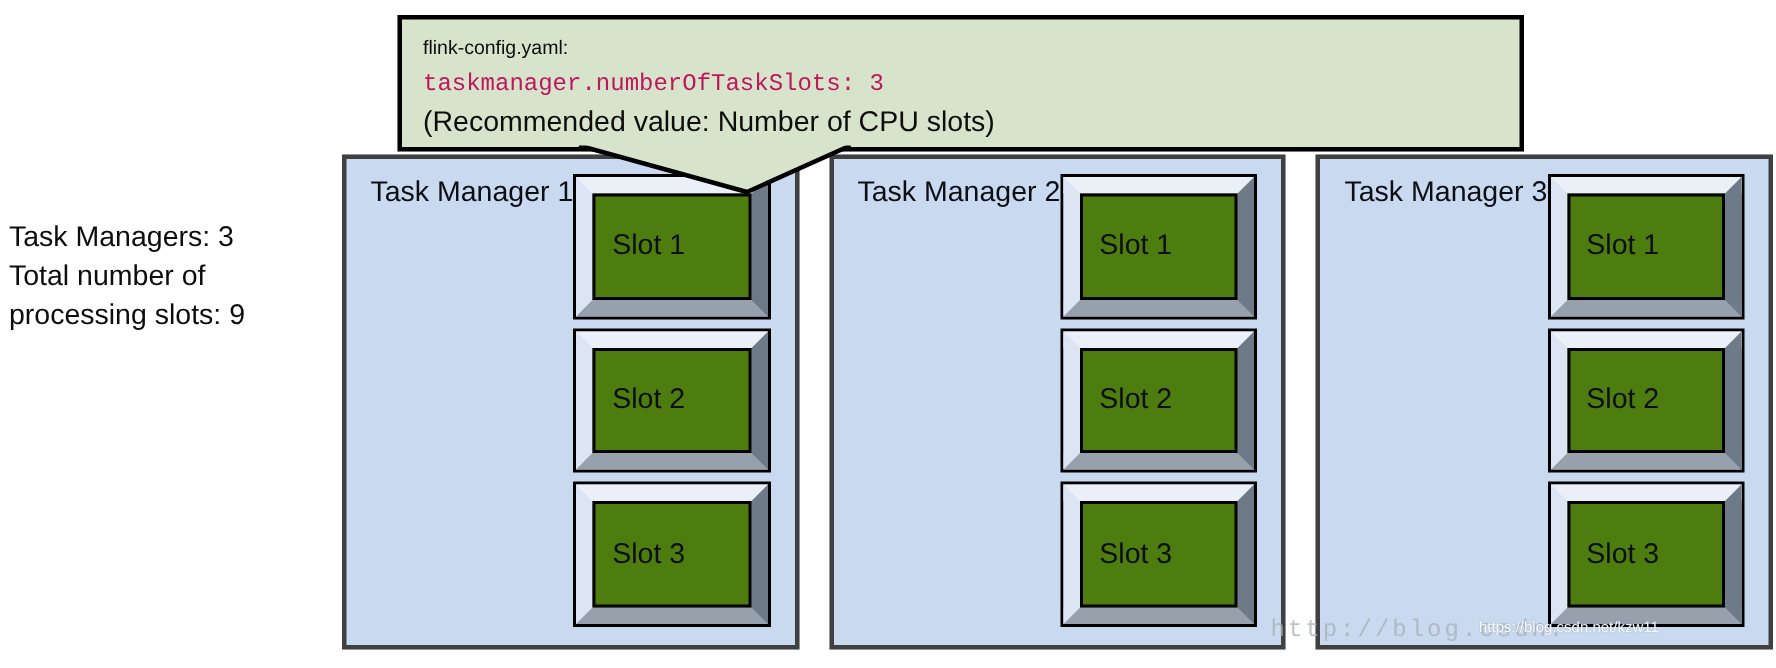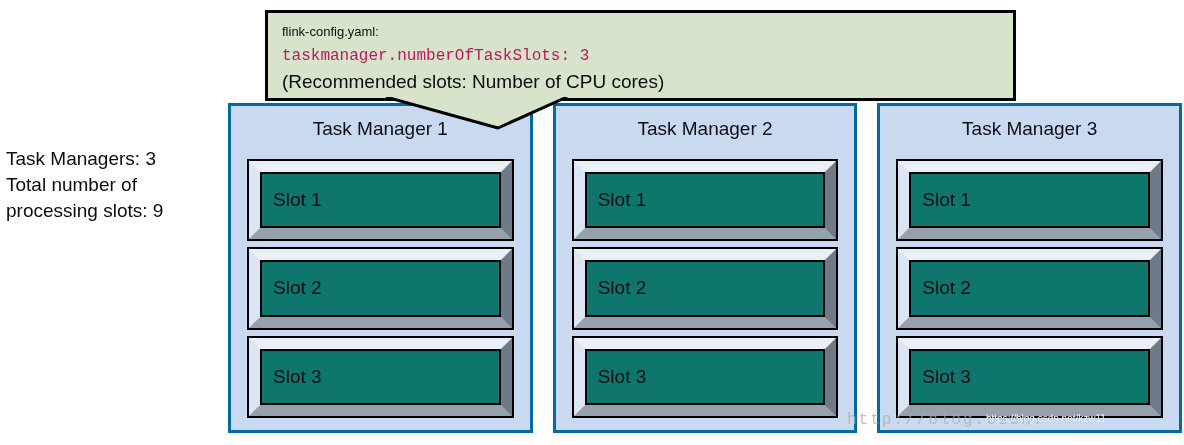--- a/index.html
+++ b/index.html
@@ -31,23 +31,23 @@
     top: 103px;
     width: 954px;
     height: 330px;
     display: flex;
     gap: 20px;
   }
   .tm-box {
     flex: 1 1 0;
     box-sizing: border-box;
     background: #c9daf0;
-    border: 3px solid #0369a1;
-    display: flex;
-    flex-direction: column;
+    border: 3px solid #404040;
+    display: flex;
+    flex-direction: row;
     padding: 10px 16px 12px 16px;
   }
   .tm-title {
     text-align: center;
     font-size: 19px;
     line-height: 26px;
     margin-bottom: 17px;
     color: #0d0d14;
   }
   .slots {
@@ -64,21 +64,21 @@
   .slot-bevel {
     height: 100%;
     box-sizing: border-box;
     border: 11px solid;
     border-color: #eaeff8 #6e7a88 #97a1ae #dce5f3;
   }
   .slot-inner {
     height: 100%;
     box-sizing: border-box;
     border: 2px solid #000000;
-    background: #0f766e;
+    background: #4d7c0f;
     display: flex;
     align-items: center;
     padding-left: 11px;
     font-size: 19px;
     color: #0d0d14;
   }
 
   
   .callout {
     position: absolute;
@@ -230,21 +230,21 @@
             </div>
           </div>
       </div>
     </div>
 
   </div>
 
   <div class="callout">
     <div class="callout-title">flink-config.yaml:</div>
     <div class="callout-code">taskmanager.numberOfTaskSlots: 3</div>
-    <div class="callout-note">(Recommended slots: Number of CPU cores)</div>
+    <div class="callout-note">(Recommended value: Number of CPU slots)</div>
   </div>
 
   <svg class="callout-tail" width="184" height="34" viewBox="0 0 184 34">
     <path d="M1 0 L182 0 L113 31 Z" fill="#d7e4cb" stroke="none"></path>
     <path d="M1 0 L113 31 L182 0" fill="none" stroke="#000000" stroke-width="3" stroke-linejoin="round"></path>
   </svg>
 
   <div class="wm-faint">http://blog.csdn.</div>
   <div class="wm-white">https://blog.csdn.net/kzw11</div>
 

